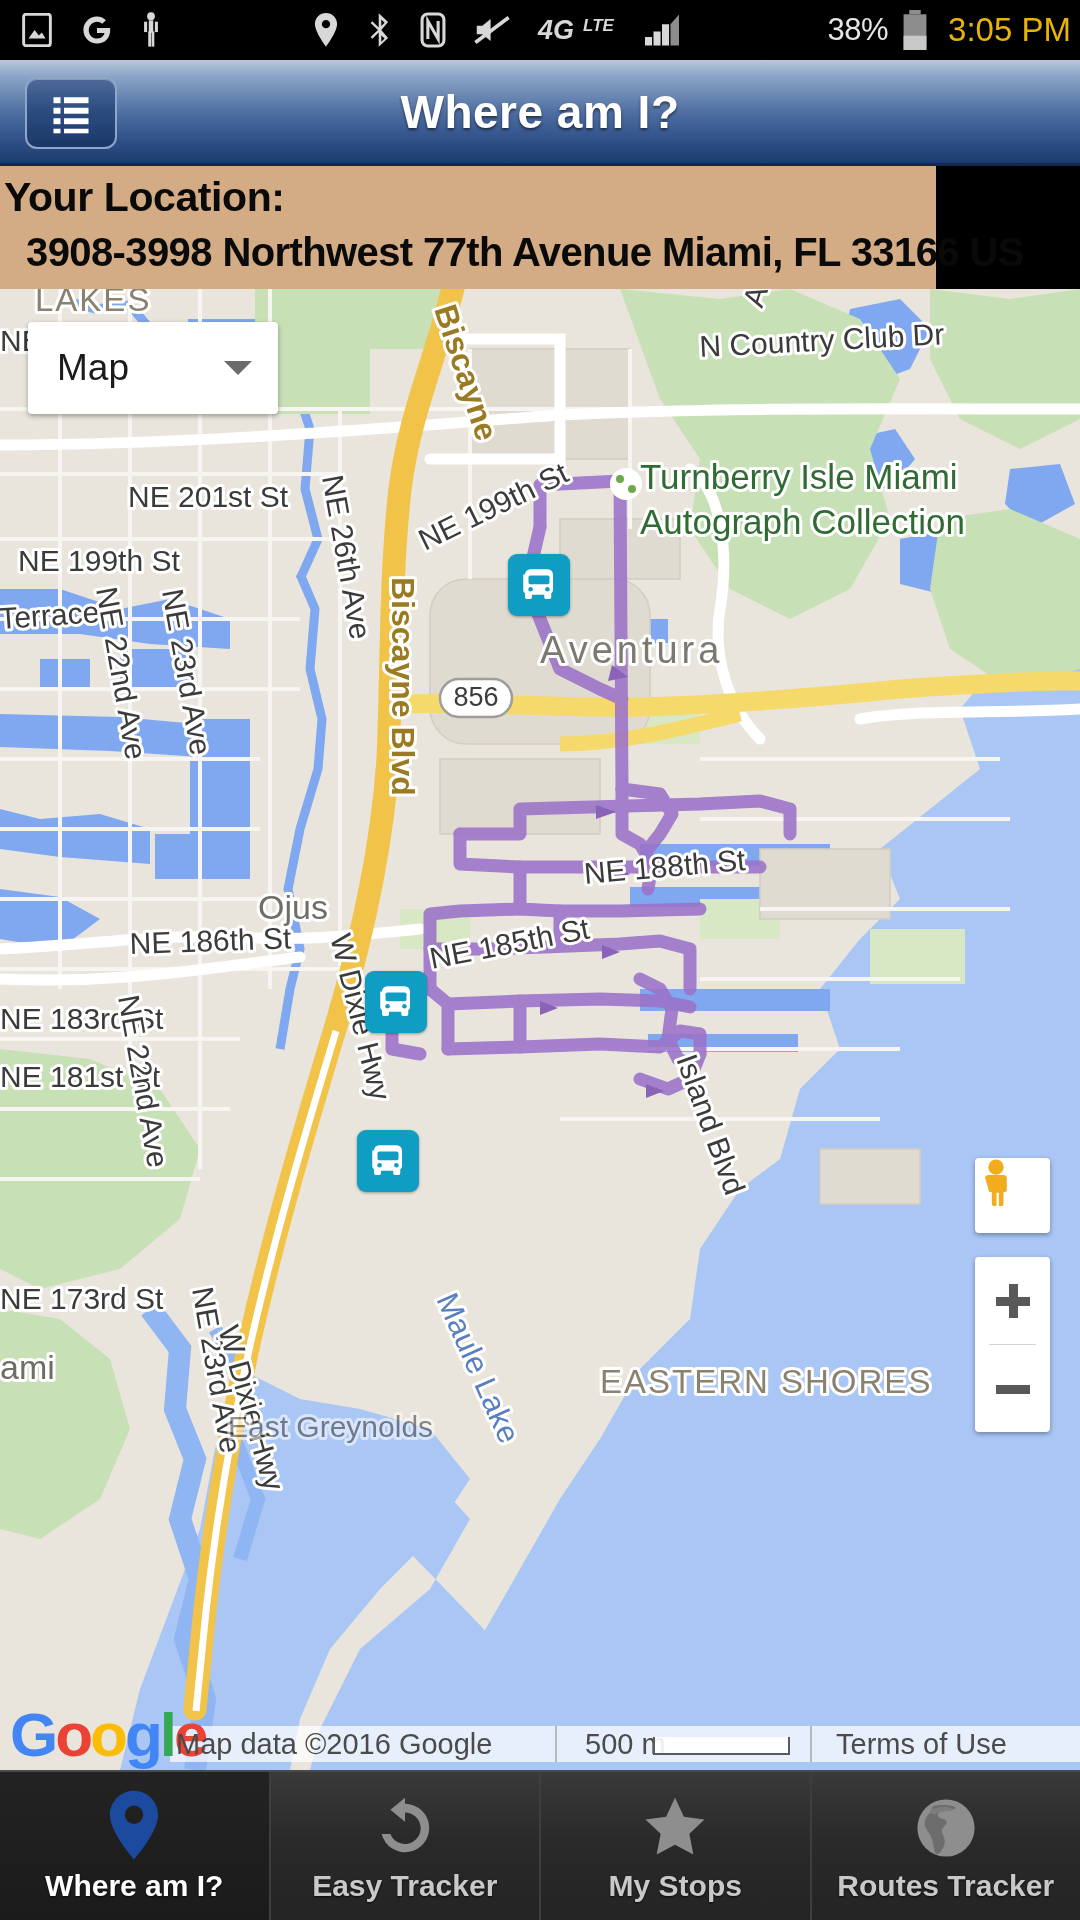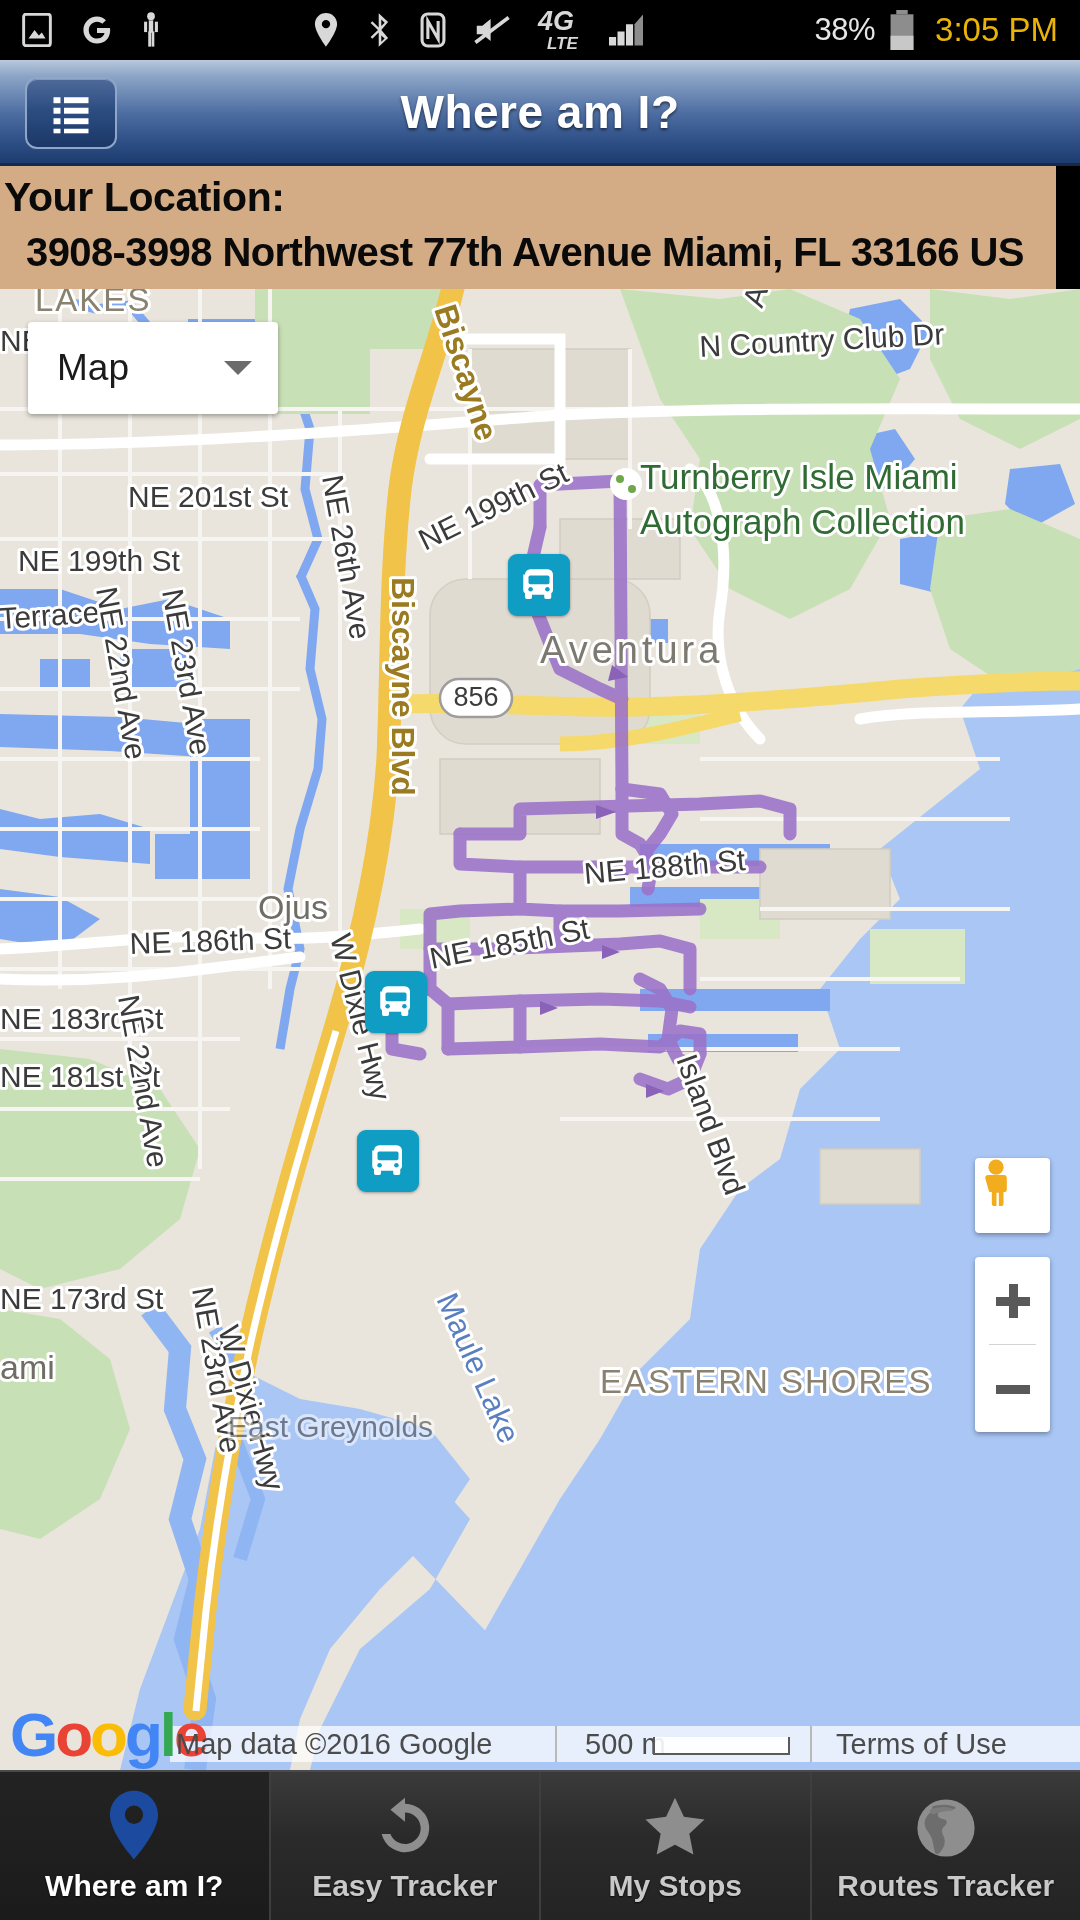--- a/index.html
+++ b/index.html
@@ -10,21 +10,21 @@
     overflow: hidden;
   }
   .phone { position: relative; width: 1080px; height: 1920px; overflow: hidden; }
 
   
   .statusbar {
     position: absolute; top: 0; left: 0; width: 1080px; height: 60px;
     background: #000; display: flex; align-items: center;
   }
   .sb-left { display: flex; align-items: center; gap: 28px; padding-left: 22px; }
-  .sb-right { display: flex; align-items: center; gap: 14px; margin-left: auto; padding-right: 22px; justify-content: space-between; }
+  .sb-right { display: flex; align-items: center; gap: 14px; margin-left: auto; padding-right: 9px; justify-content: space-between; }
   .sb-ico { fill: #d8d8d8; display: block; }
   .sb-batt-txt { color: #e6e6e6; font-size: 31px; font-weight: 400; letter-spacing: -0.5px; }
   .sb-time { color: #eab308; font-size: 33px; font-weight: 400; letter-spacing: 0px; margin-left: 6px; }
   .sb-gap { width: 96px; }
 
   
   .titlebar {
     position: absolute; top: 60px; left: 0; width: 1080px; height: 106px;
     background: linear-gradient(to bottom, #b9c8dc 0%, #8ba4c6 16%, #4d6da1 52%, #2d4f86 80%, #1d3b6e 100%);
     border-bottom: 3px solid #15294d;
@@ -39,21 +39,21 @@
     box-shadow: inset 0 1px 0 rgba(255,255,255,.32);
   }
   .title-text {
     width: 100%; text-align: center; color: #ffffff;
     font-size: 46px; font-weight: bold; letter-spacing: 0.5px;
     text-shadow: 0 2px 3px rgba(0,0,0,.55);
   }
 
   
   .locbanner {
-    position: absolute; top: 166px; left: 0; width: 1056px; height: 123px;
+    position: absolute; top: 166px; left: 0; width: 936px; height: 123px;
     background: #d3ab84;
     padding: 4px 0 0 0;
   }
   .loc-label {
     color: #0a0a0a; font-size: 41px; font-weight: bold;
     padding-left: 4px; line-height: 54px; letter-spacing: -0.4px;
   }
   .loc-addr {
     color: #0a0a0a; font-size: 40px; font-weight: bold;
     padding-left: 26px; line-height: 56px; letter-spacing: -0.6px;
@@ -194,21 +194,21 @@
         <path d="M8 1v11L3 7.2 1.7 8.6 7.4 14l-5.7 5.4L3 20.8 8 16v11l7.3-6.8L10 14l5.3-6.2L8 1zm2 4.9l2.6 2.4L10 10.8V5.9zm0 12.3l2.6 2.4L10 23.1v-4.9z" fill="#d8d8d8"></path>
       </svg>
       <svg class="sb-ico" width="26" height="36" viewBox="0 0 20 28">
         <rect x="1.5" y="1.5" width="17" height="25" rx="4.5" fill="none" stroke="#d8d8d8" stroke-width="2.4"></rect>
         <path d="M6 21V7l8 14V7" fill="none" stroke="#d8d8d8" stroke-width="2.4"></path>
       </svg>
       <svg class="sb-ico" width="36" height="32" viewBox="0 0 26 22">
         <path d="M2 8v6h4l6 5V3L6 8H2z" fill="#d8d8d8"></path>
         <line x1="1" y1="20" x2="25" y2="2" stroke="#d8d8d8" stroke-width="2.6"></line>
       </svg>
-      <div style="display:flex;flex-direction:column;align-items:flex-start;line-height:1;">
+      <div style="display:flex;align-items:flex-start;line-height:1;">
         <span style="color:#d8d8d8;font-size:27px;font-weight:bold;font-style:italic;">4G</span>
         <span style="color:#d8d8d8;font-size:17px;font-weight:bold;font-style:italic;margin-left:9px;">LTE</span>
       </div>
       <svg class="sb-ico" width="40" height="34" viewBox="0 0 28 24">
         <path d="M2 23h5v-6H2zM8 23h5v-10H8zM14 23h5v-15h-5z" fill="#d8d8d8"></path>
         <path d="M20 23h6V1l-6 7z" fill="#8c8c8c"></path>
       </svg>
     </div>
     <div class="sb-right">
       <span class="sb-batt-txt">38%</span>

